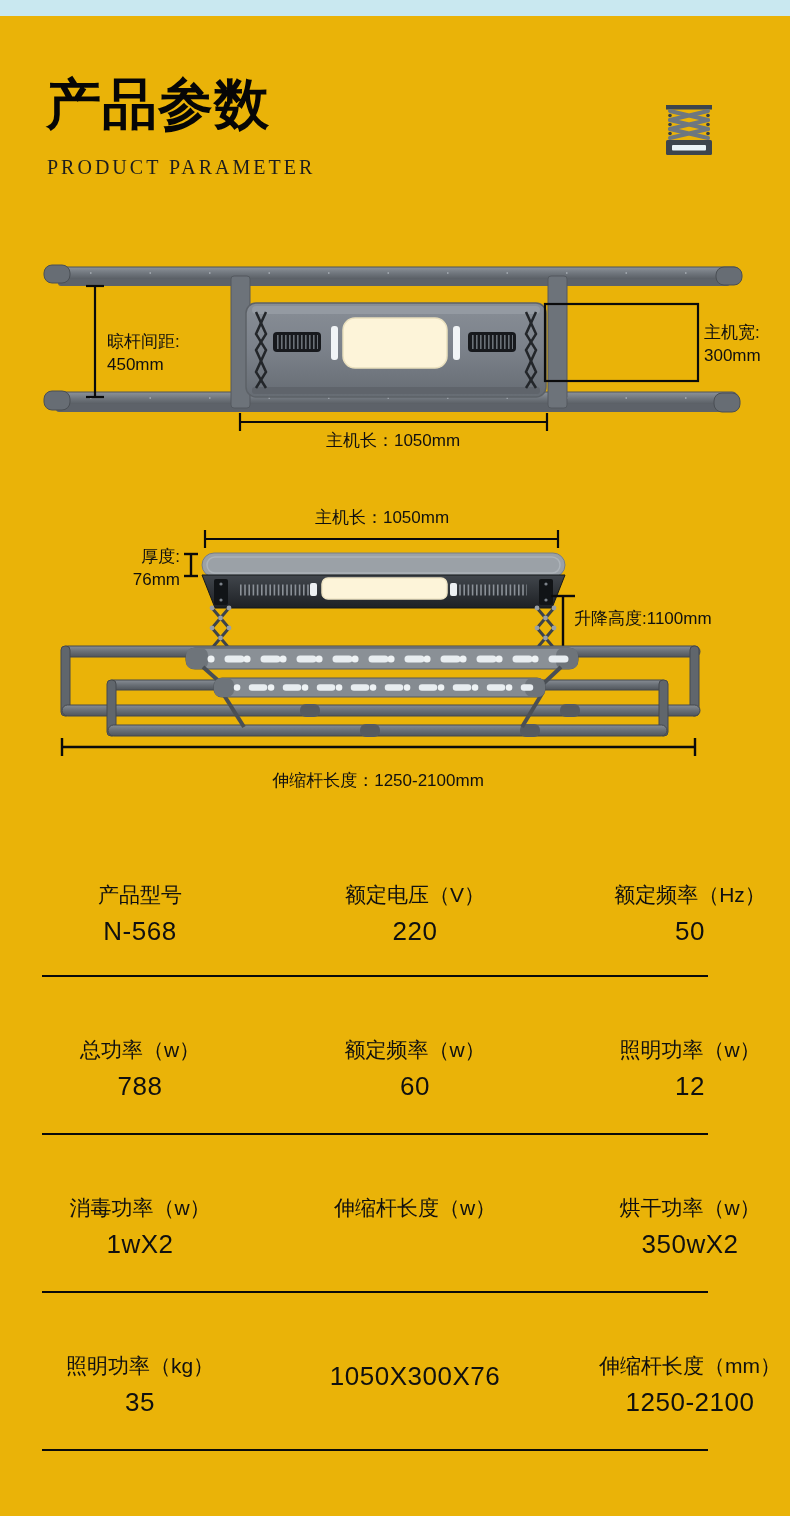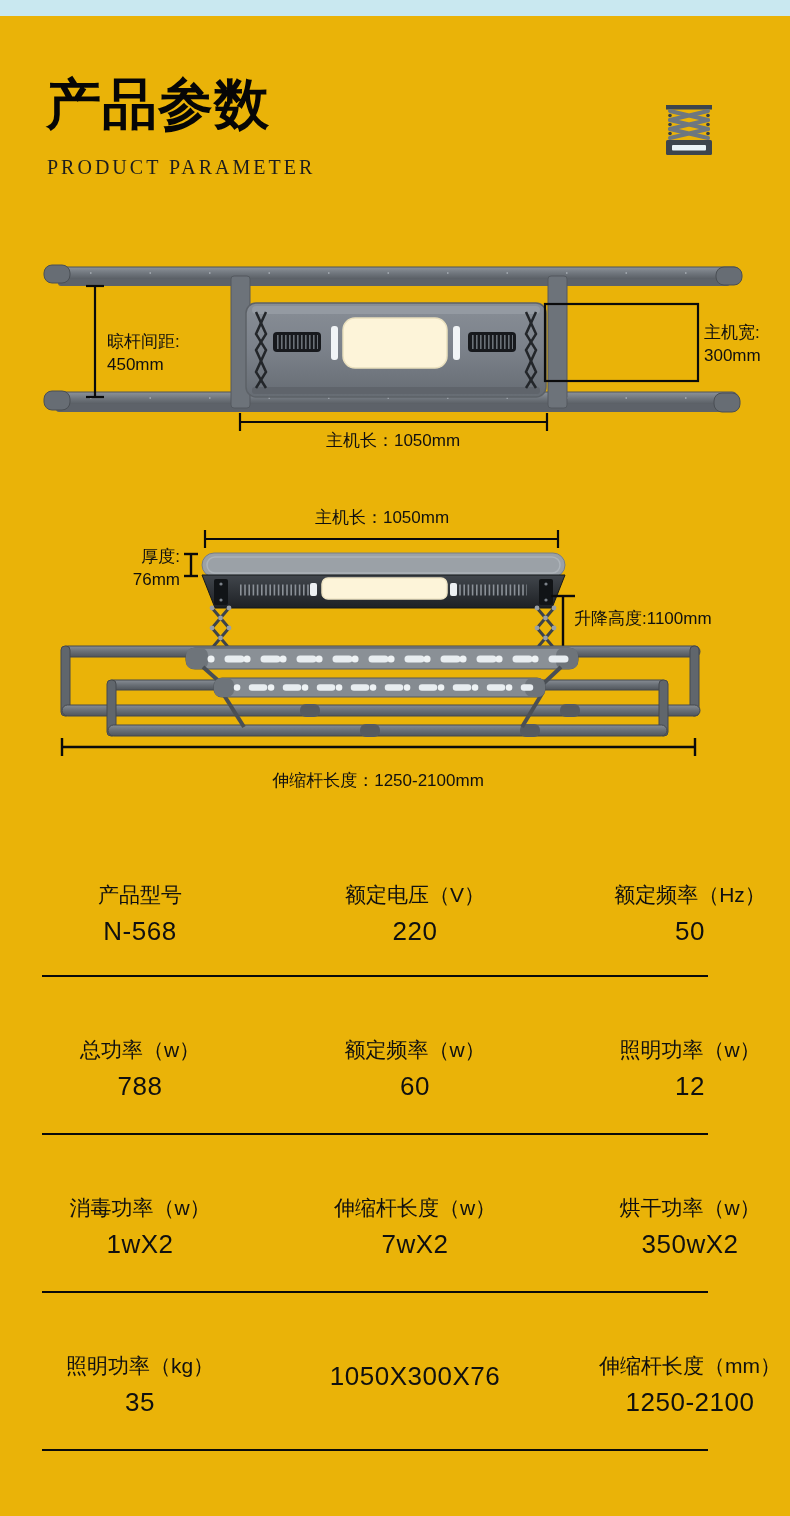--- a/index.html
+++ b/index.html
@@ -341,21 +341,20 @@
       </div>
     </div>
 
     <div class="spec-row rest">
       <div class="spec-cell">
         <div class="spec-label">消毒功率（w）</div>
         <div class="spec-value">1wX2</div>
       </div>
       <div class="spec-cell">
         <div class="spec-label">伸缩杆长度（w）</div>
-        <div class="spec-value">7wX2</div>
       </div>
       <div class="spec-cell">
         <div class="spec-label">烘干功率（w）</div>
         <div class="spec-value">350wX2</div>
       </div>
     </div>
 
     <div class="spec-row rest">
       <div class="spec-cell">
         <div class="spec-label">照明功率（kg）</div>

